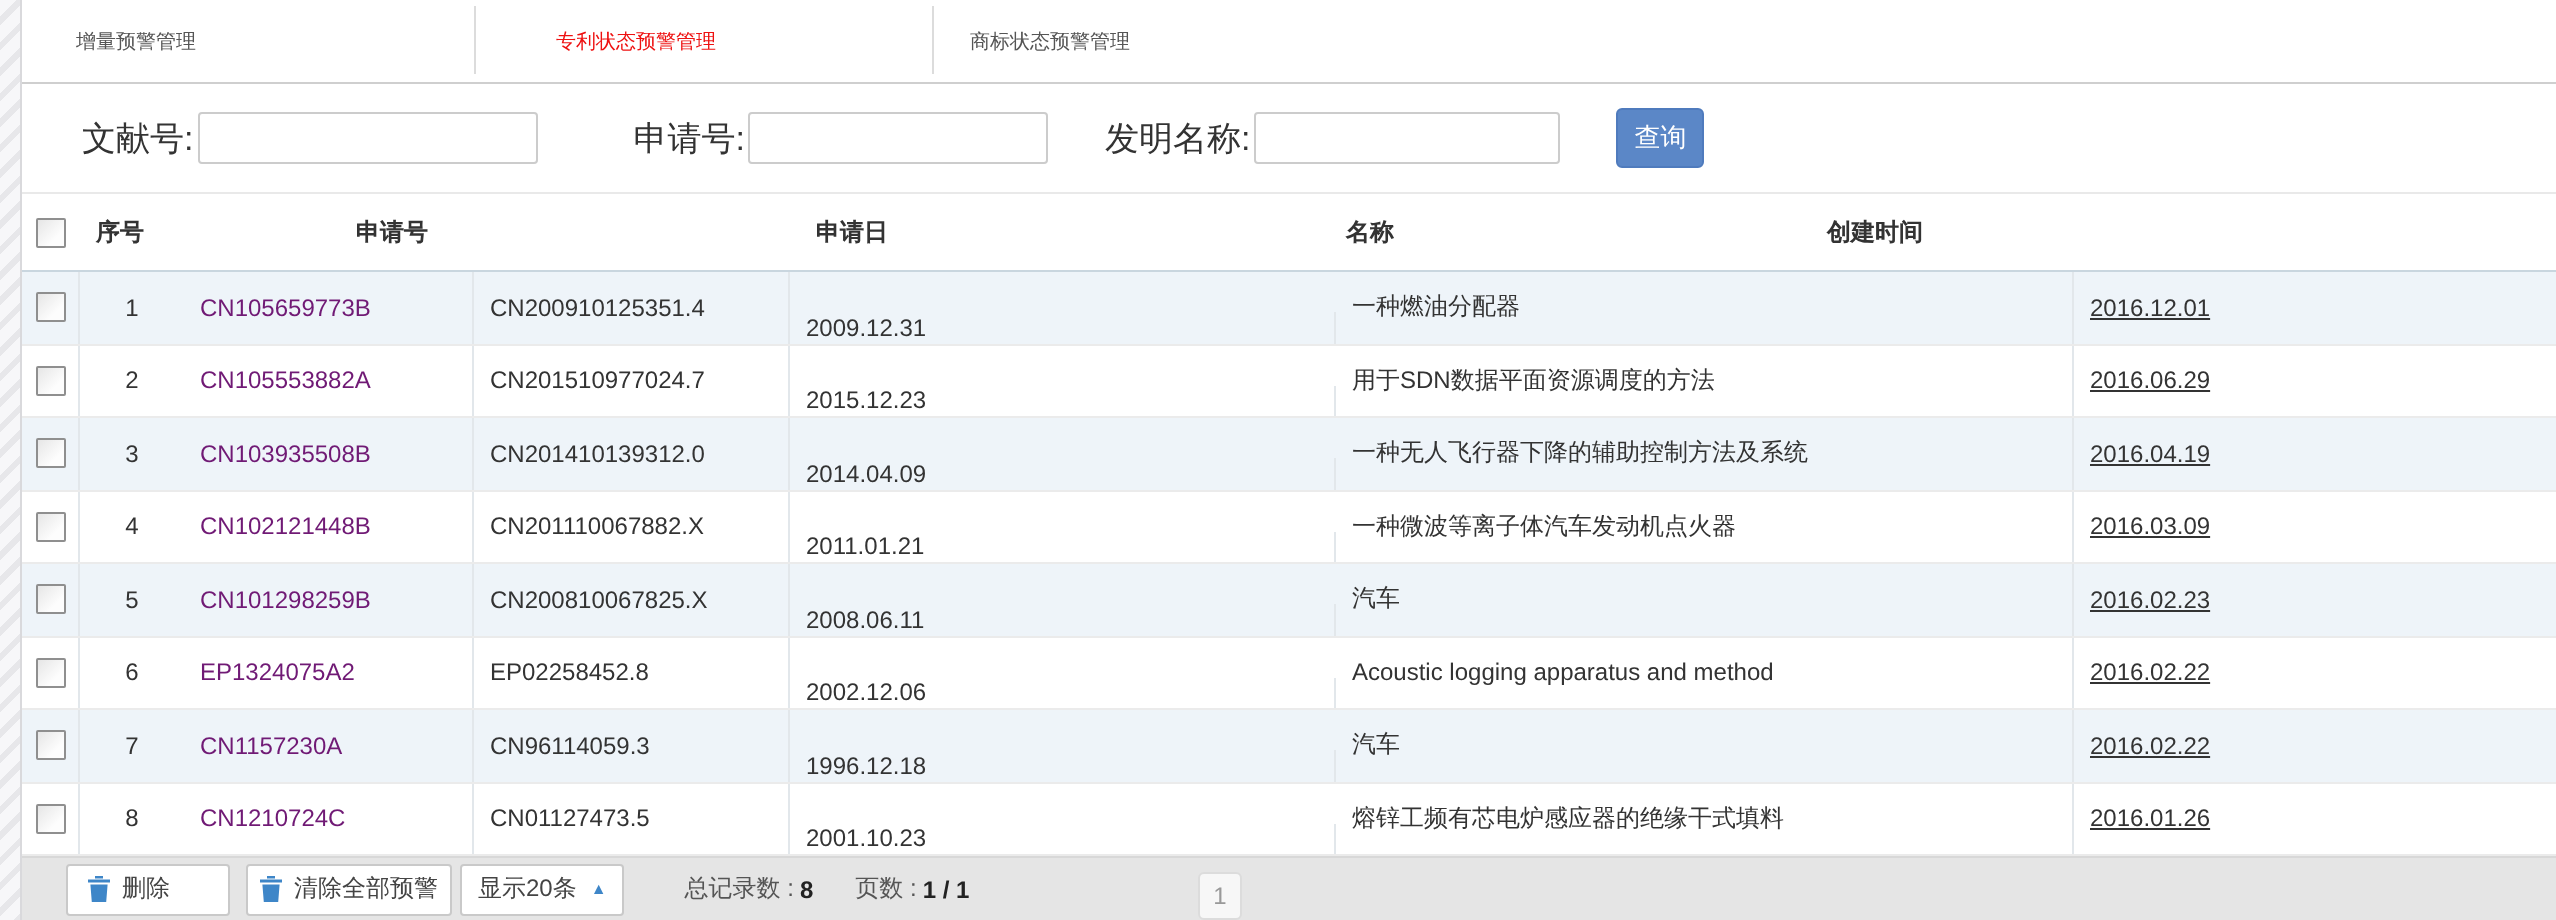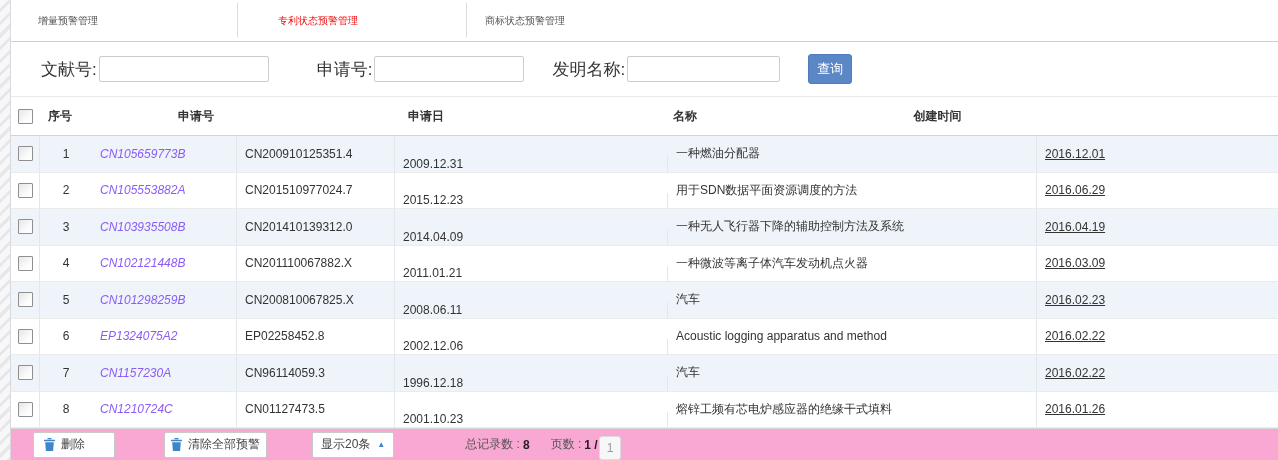--- a/index.html
+++ b/index.html
@@ -57,29 +57,29 @@
   .trow.alt{background:#eef4f9;}
   .cell{box-sizing:border-box;display:flex;align-items:center;
     padding-left:8px;overflow:hidden;white-space:nowrap;}
   .c-check{width:29px;padding:0;justify-content:center;border-right:1px solid #e2e7eb;}
   .c-seq{width:52px;padding:0;justify-content:center;}
   .c-doc{width:145px;border-right:1px solid #e2e7eb;}
   .c-app{width:158px;border-right:1px solid #e2e7eb;}
   .c-date{width:273px;border-right:1px solid #e2e7eb;margin-top:20px;}
   .c-name{width:369px;border-right:1px solid #e2e7eb;}
   .c-created{flex:1;text-decoration:underline;}
-  .doclink{color:#8b5cf6;text-decoration:none;cursor:pointer;font-style:italic;}
+  .doclink{color:#701a75;text-decoration:none;cursor:pointer;}
 
   .checkbox{width:13px;height:13px;box-sizing:content-box;border:1px solid #8f8f8f;
     background:linear-gradient(135deg,#e6e6e6,#fdfdfd 70%);border-radius:1px;
     display:inline-block;cursor:pointer;}
 
   
   .footer{height:32px;box-sizing:border-box;border-top:1px solid #d8d8d8;
-    background:#f9a8d4;display:flex;align-items:center;padding-left:22px;position:relative;gap:41px;}
+    background:#e5e5e5;display:flex;align-items:center;padding-left:22px;position:relative;}
   .fbtn{height:26px;box-sizing:border-box;background:#fff;border:1px solid #c9c9c9;
     border-radius:2px;display:flex;align-items:center;font-size:12px;color:#444;
     cursor:pointer;white-space:nowrap;}
   .btn-delete{width:82px;padding:0 10px;margin-right:8px;}
   .btn-clear{padding:0 6px;text-align:right;}
   .btn-pagesize{padding:0 8px;margin-left:4px;}
   .trash-icon{margin-right:6px;display:inline-flex;}
   .caret{font-size:8px;color:#3e86c8;margin-left:7px;}
   .stats{margin-left:30px;color:#555;font-size:12px;display:flex;align-items:center;}
   .stats b{color:#222;margin:0 3px;}

